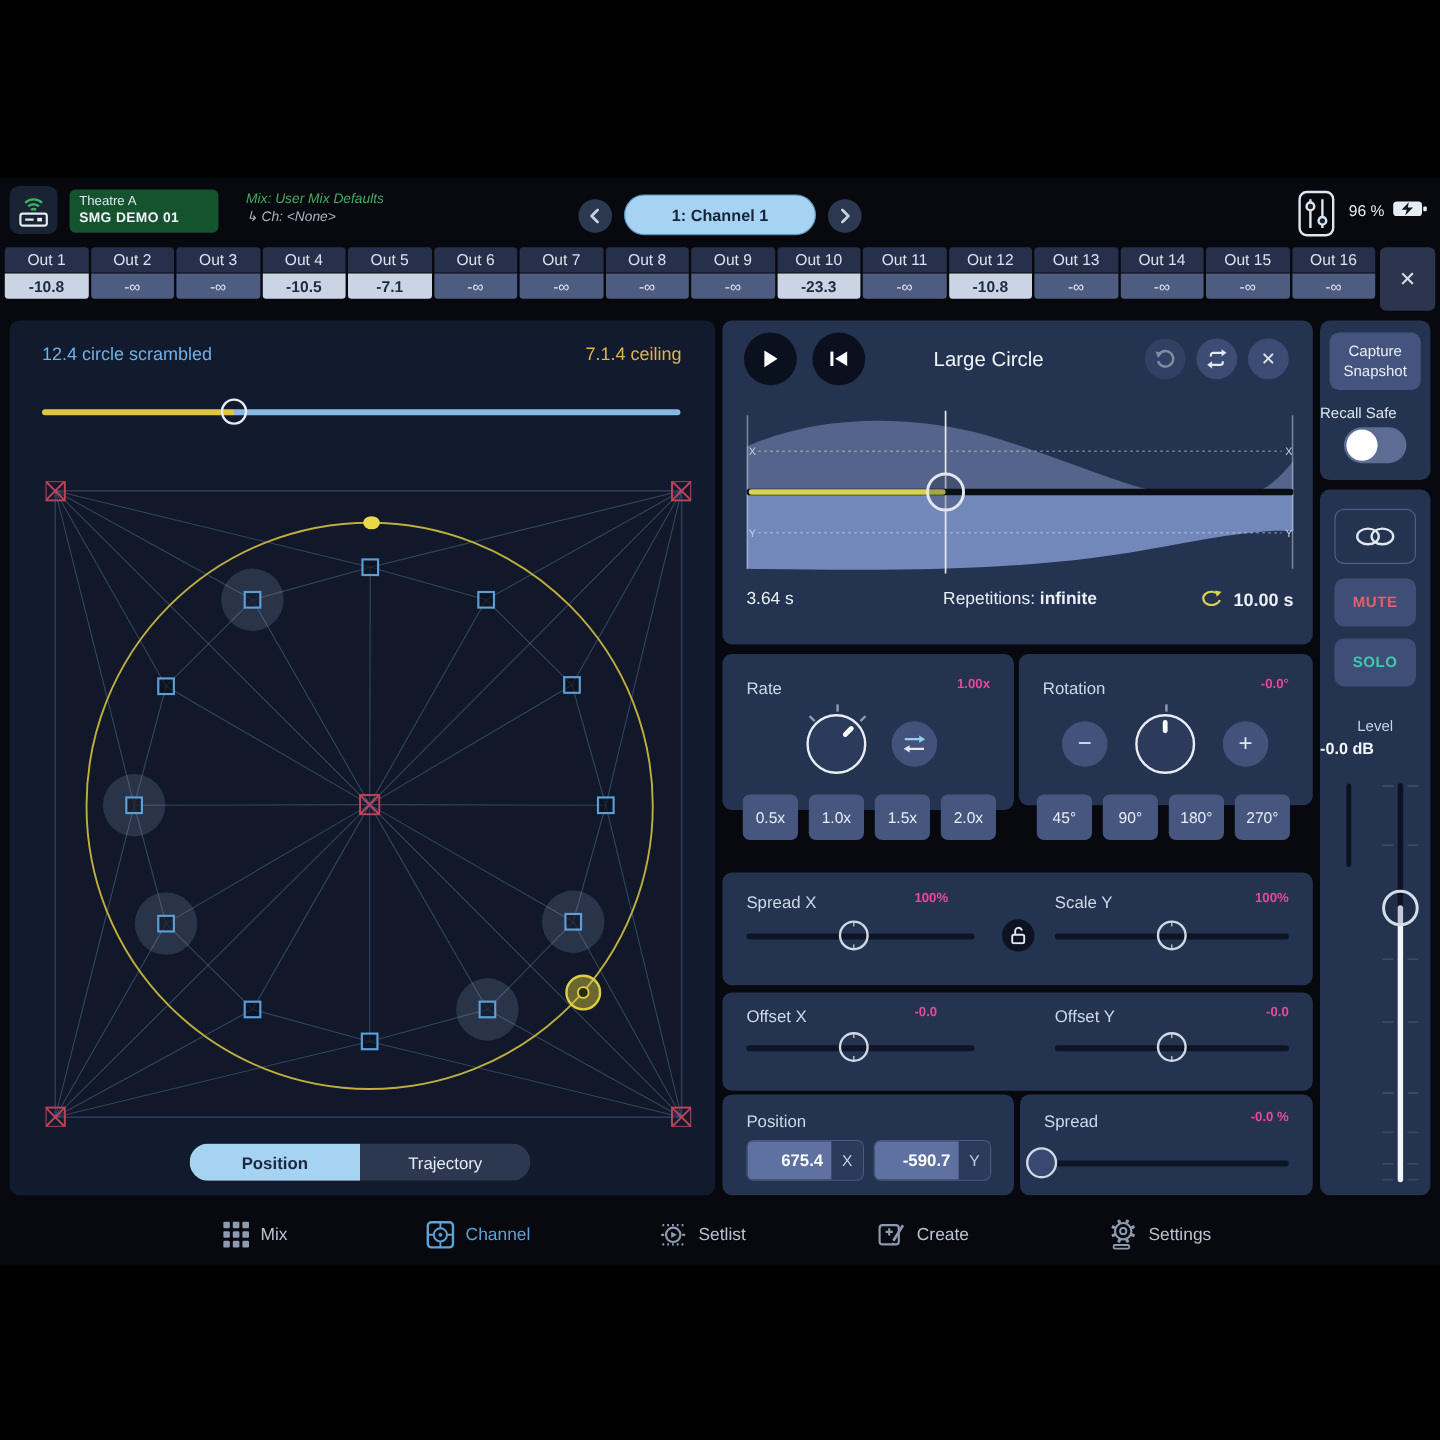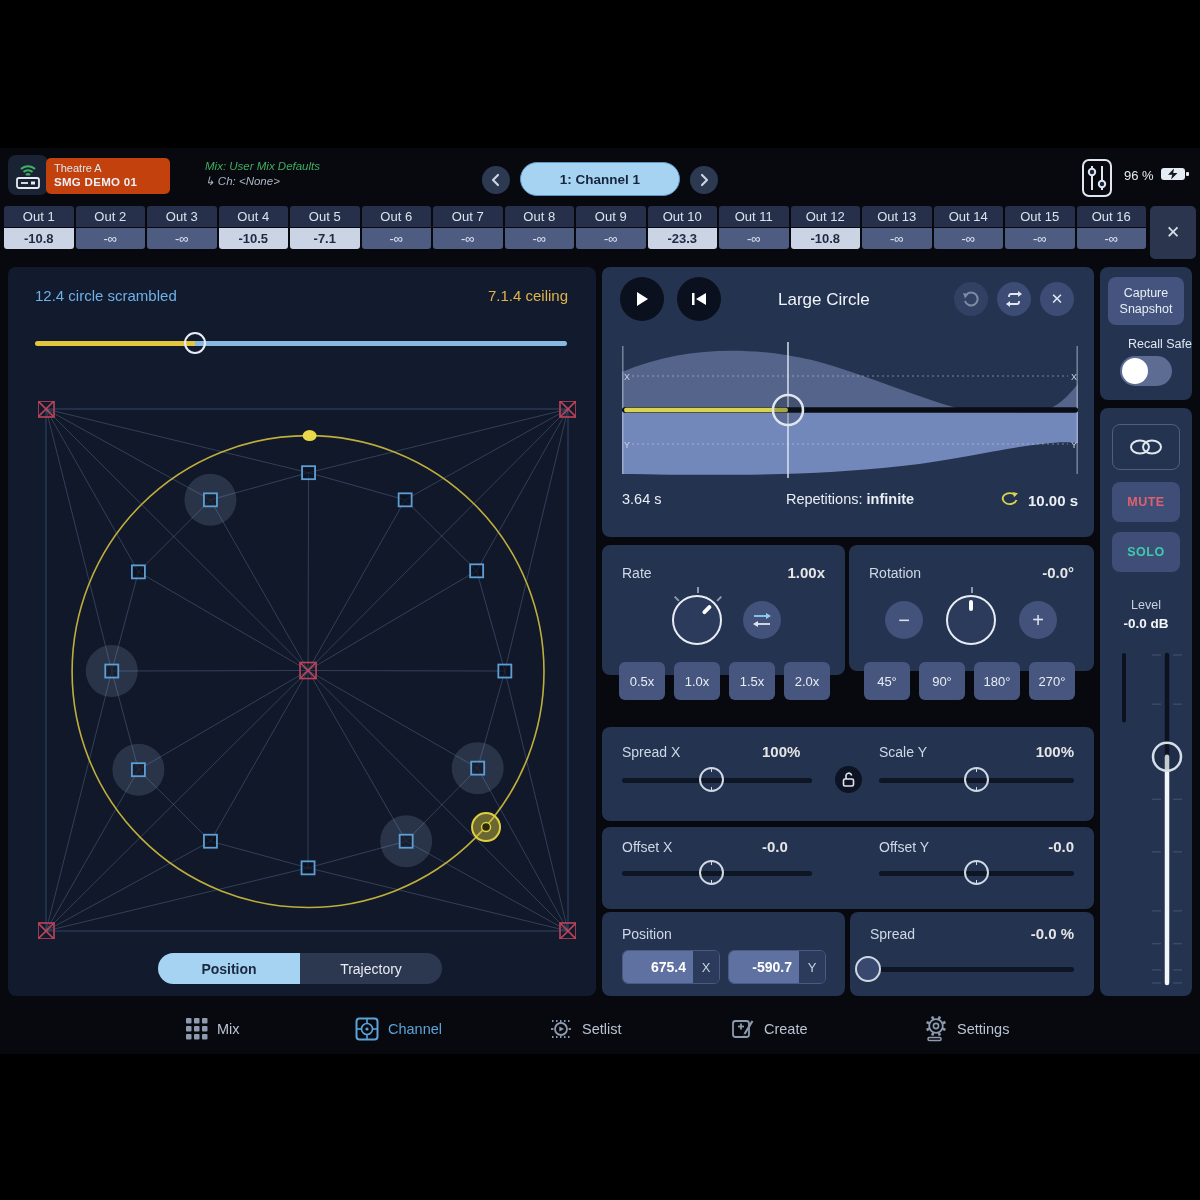--- a/index.html
+++ b/index.html
@@ -3,21 +3,21 @@
 <meta charset="utf-8">
 <style>
   * { margin:0; padding:0; box-sizing:border-box; }
   html,body { background:#000; }
   body { font-family:"Liberation Sans", sans-serif; }
   #app { position:relative; width:1200px; height:1200px; background:#000; overflow:hidden; }
   #content-bg { position:absolute; left:0; top:148px; width:1200px; height:906px; background:#07090e; }
 
   
   .iconbox { position:absolute; left:8px; top:155px; width:40px; height:40px; background:#1a2334; border-radius:8px; display:flex; align-items:center; justify-content:center; }
-  .venuebox { position:absolute; left:46px; top:158px; width:124px; height:36px; background:#c2410c; border-radius:5px; padding:3px 8px; }
+  .venuebox { position:absolute; left:58px; top:158px; width:124px; height:36px; background:#14532d; border-radius:5px; padding:3px 8px; }
   .venuebox .l1 { font-size:11px; color:#dfe6f0; line-height:14px; }
   .venuebox .l2 { font-size:11.5px; color:#eef2f8; font-weight:700; line-height:15px; letter-spacing:.3px; }
   .mixinfo { position:absolute; left:205px; top:159px;font-style:italic; }
   .mixinfo .mix { font-size:11.5px; color:#3fae62; line-height:14px; }
   .mixinfo .ch { font-size:11.5px; color:#aab4c4; line-height:16px; }
   .chev { position:absolute; top:166px; width:28px; height:28px; border-radius:50%; background:#2c3950; display:flex; align-items:center; justify-content:center; }
   .chan-pill { position:absolute; left:520px; top:162px; width:160px; height:34px; background:#a6d3f2; border:1px solid #5d95c2; border-radius:17px; display:flex; align-items:center; justify-content:center; font-size:13.5px; font-weight:700; color:#16243c; }
   .fadericon { position:absolute; left:1081px; top:158px; }
   .pct { position:absolute; left:1124px; top:168px; font-size:13px; color:#e6ecf4; }
   .battery { position:absolute; left:1160px; top:166px; }
@@ -40,21 +40,21 @@
   .xfade .handle { position:absolute; top:-5px; width:22px; height:22px; border:2px solid #e8edf5; border-radius:50%; margin-left:-11px; }
   #map-svg { position:absolute; left:30px; top:134px; }
   .segmented { position:absolute; left:150px; top:686px; width:284px; height:31px; border-radius:16px; overflow:hidden; display:flex; }
   .seg { flex:1; display:flex; align-items:center; justify-content:center; font-size:14px; }
   .seg.sel { background:#a6d3f2; color:#1b2940; font-weight:700; }
   .seg.unsel { background:#2c3850; color:#e6ecf4; }
 
   
   .card { position:absolute; background:#243350; border-radius:8px; }
   .card-label { position:absolute; font-size:14px; color:#cfd8e6; }
-  .card-value { position:absolute; font-size:15px; color:#e5e5e5; font-weight:700; }
+  .card-value { position:absolute; font-size:11px; color:#ec4899; font-weight:700; }
 
   
   #traj-card { left:602px; top:267px; width:492px; height:270px; }
   .circ-btn { position:absolute; border-radius:50%; display:flex; align-items:center; justify-content:center; }
   .play { left:18px; top:10px; width:44px; height:44px; background:#0b101e; }
   .skip { left:75px; top:10px; width:44px; height:44px; background:#0b101e; }
   .traj-title { position:absolute; left:136px; top:23px; font-size:17px; color:#f0f4f9;margin-left:40px; }
   .tool { width:34px; height:34px; background:#3c4c74; top:15px; }
   .tool.undo { left:352px; opacity:.55; }
   .tool.loop { left:395px; }
@@ -91,30 +91,30 @@
   #spread-card { left:850px; top:912px; width:244px; height:84px; }
   .posfield { position:absolute; top:38px; height:34px; border:1px solid #4a5a80; border-radius:6px; overflow:hidden; display:flex; }
   .posfield .val { width:70px; background:#5f71a0; color:#fff; font-size:14px; font-weight:600; display:flex; align-items:center; justify-content:flex-end; padding-right:7px; }
   .posfield .axis { width:26px; background:#2c3a5c; color:#c8d2e0; font-size:13px; display:flex; align-items:center; justify-content:center; }
   .spread-handle { position:absolute; top:44px; width:26px; height:26px; border:2px solid #cfd8e4; background:#39486e; border-radius:50%; }
   .spread-track { position:absolute; left:20px; top:55px; width:204px; height:4.5px; background:#0e1524; border-radius:3px; }
 
   
   #snap-card { left:1100px; top:267px; width:92px; height:133px; }
   .capture-btn { position:absolute; left:8px; top:10px; width:76px; height:48px; background:#44547e; border-radius:8px; color:#e8edf5; font-size:12.5px; line-height:1.3; display:flex; align-items:center; justify-content:center; text-align:center; }
-  .recall-lbl { position:absolute; left:0; width:100%; top:70px; text-align:right; font-size:12.5px; color:#dfe6f0; }
+  .recall-lbl { position:absolute; left:0; width:100%; top:70px; text-align:left; font-size:12.5px; color:#dfe6f0; }
   .toggle { position:absolute; left:20px; top:89px; width:52px; height:30px; background:#5c6c92; border-radius:15px; }
   .toggle .tknob { position:absolute; left:2px; top:2px; width:26px; height:26px; background:#fff; border-radius:50%; }
   #ctrl-card { left:1100px; top:408px; width:92px; height:588px; }
   .linkbtn { position:absolute; left:12px; top:16px; width:68px; height:46px; border:1.5px solid #4e5e86; border-radius:8px; display:flex; align-items:center; justify-content:center; }
   .mute-btn, .solo-btn { position:absolute; left:12px; width:68px; height:40px; background:#3f4e77; border-radius:8px; display:flex; align-items:center; justify-content:center; font-size:12.5px; font-weight:700; letter-spacing:.5px; }
   .mute-btn { top:74px; color:#e0606e; }
   .solo-btn { top:124px; color:#3fc9ad; }
   .lvl-lbl { position:absolute; width:100%; top:190px; text-align:center; font-size:12.5px; color:#c8d2e0; }
-  .lvl-val { position:absolute; width:100%; top:208px; text-align:center; font-size:13.5px; font-weight:700; color:#f2f5fa; }
+  .lvl-val { position:absolute; width:100%; top:208px; font-size:13.5px; font-weight:700; color:#f2f5fa; }
   #fader-svg { position:absolute; left:0px; top:235px; }
 
   
   .nav-item { position:absolute; top:1012px; height:34px; display:flex; align-items:center; gap:9px; }
   .nav-label { font-size:14.5px; color:#bac3d2; }
   .nav-item.active .nav-label { color:#5ba3d9; }
 </style>
 </head>
 <body>
 

